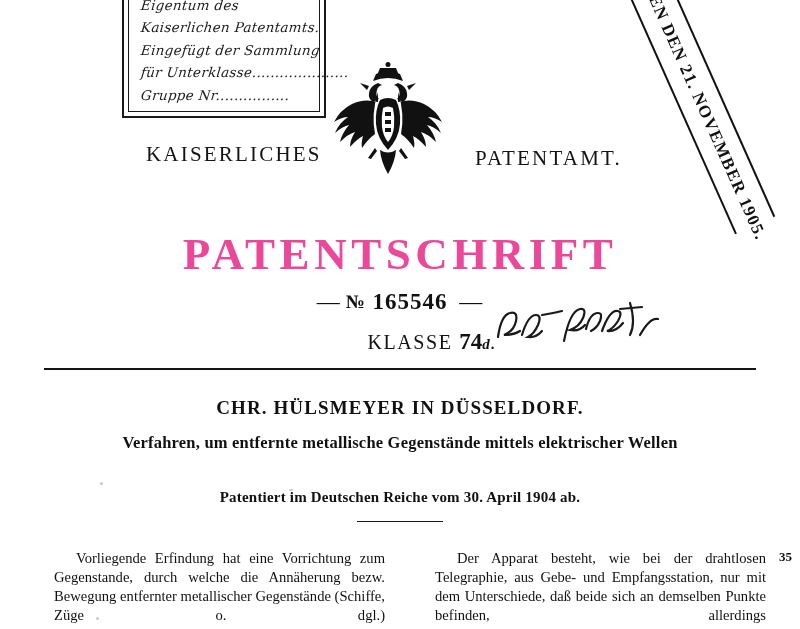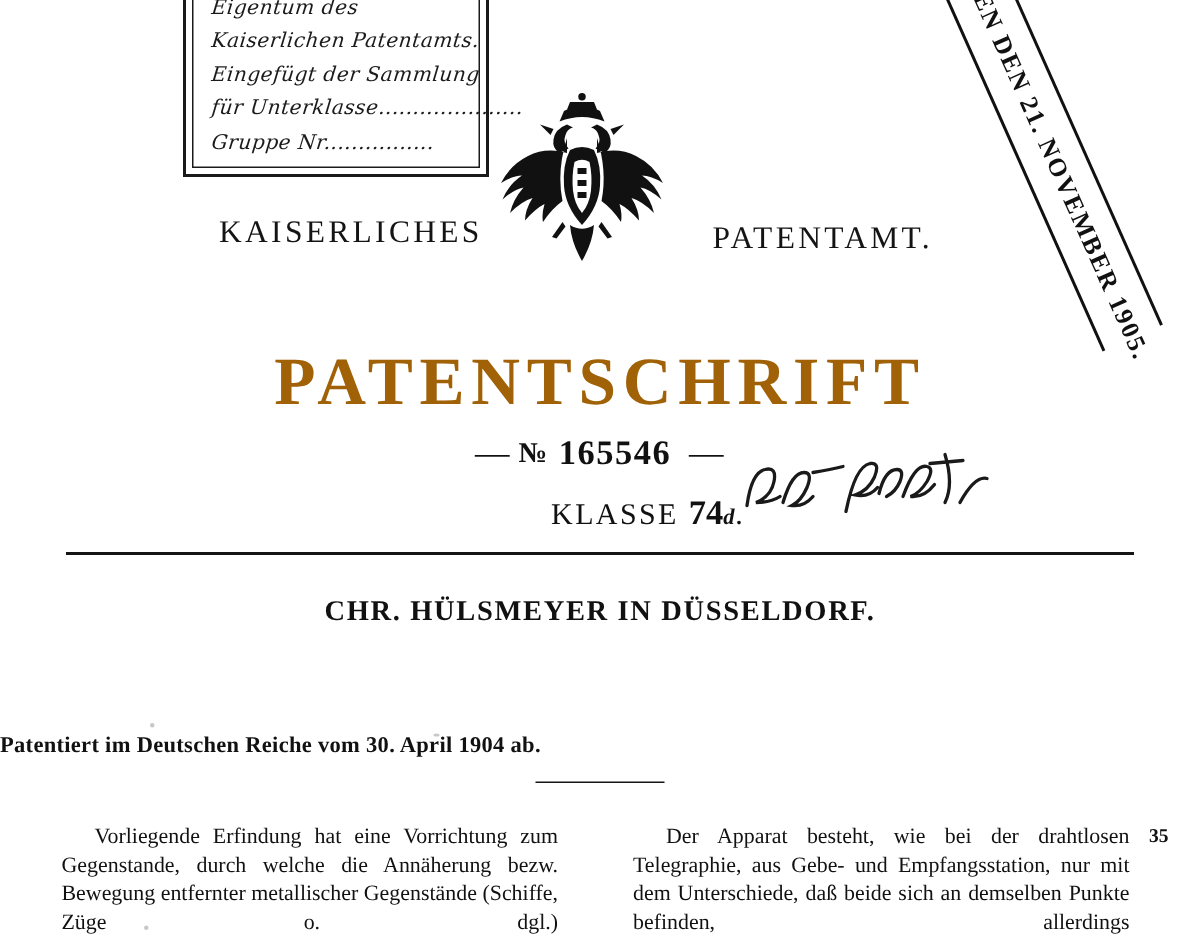--- a/index.html
+++ b/index.html
@@ -116,21 +116,21 @@
   .doc-title {
     position: absolute;
     top: 228px;
     left: 0;
     width: 800px;
     text-align: center;
     font-family: "Liberation Serif", serif;
     font-weight: bold;
     font-size: 45px;
     letter-spacing: 4.5px;
-    color: #a16207;
+    color: #ec4899;
   }
 
   .patent-number {
     position: absolute;
     top: 289px;
     left: 0;
     width: 800px;
     text-align: center;
     font-family: "Liberation Serif", serif;
     font-weight: bold;
@@ -216,32 +216,32 @@
     font-weight: bold;
     font-size: 16.5px;
     line-height: 1.55;
     letter-spacing: 0.2px;
   }
   .patented-line {
     position: absolute;
     top: 489px;
     left: 0;
     width: 800px;
-    text-align: left;
+    text-align: center;
     font-family: "Liberation Serif", serif;
     font-weight: bold;
     font-size: 15px;
     letter-spacing: 0.2px;
   }
 
   
   .columns {
     position: absolute;
     top: 549px;
-    left: 41px;
+    left: 54px;
     width: 712px;
     height: 80px;
     display: flex;
     gap: 18px;
   }
   .col {
     width: 340px;
     font-family: "Liberation Serif", serif;
     font-size: 14.6px;
     line-height: 1.30;
@@ -356,20 +356,21 @@
         <path d="M150 50 q10 -18 18 -16"></path>
       </g>
     </svg>
   </div>
 
   <div class="rule-main"></div>
 
   <div class="inventor">CHR. HÜLSMEYER IN DÜSSELDORF.</div>
 
   <div class="subject">
+    <div>Verfahren, um entfernte metallische Gegenstände mittels elektrischer Wellen</div>
   </div>
 
   <div class="patented-line">Patentiert im Deutschen Reiche vom 30. April 1904 ab.</div>
 
   <div class="rule-short"></div>
 
   <div class="columns">
     <div class="col left">
       <p class="indent">Vorliegende Erfindung hat eine Vorrichtung zum Gegenstande, durch welche die Annäherung bezw. Bewegung entfernter metallischer Gegenstände (Schiffe, Züge o. dgl.)</p>
     </div>

